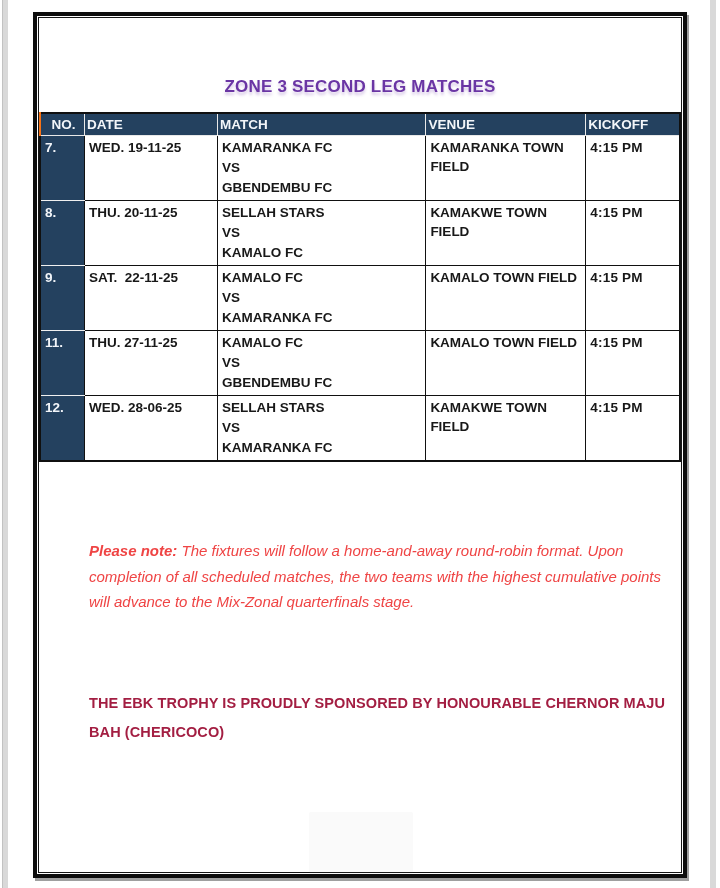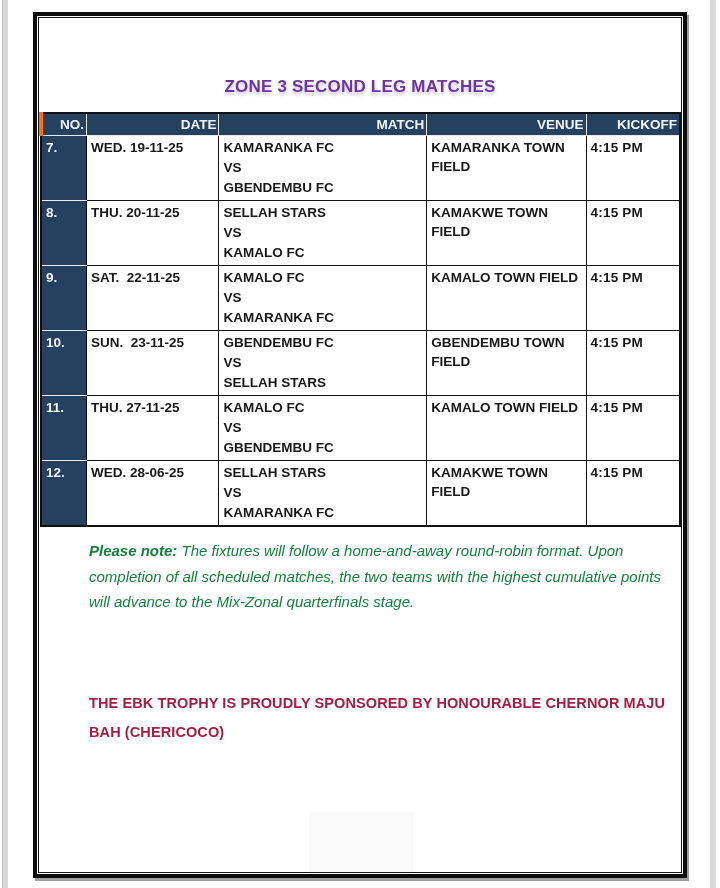--- a/index.html
+++ b/index.html
@@ -29,45 +29,45 @@
     margin-top:9px;
   }
   table.fixtures{
     position:absolute;top:94px;left:0;width:100%;
     border-collapse:collapse;table-layout:fixed;
     border:2px solid #101010;
   }
   th,td{font-size:13.5px;font-weight:700;overflow:hidden;}
   th{
     background:var(--navy,#24415f);color:#f2f5f9;
-    height:19px;padding:1px 2px;text-align:right;
+    height:19px;padding:1px 2px;text-align:left;
     border:1px solid #e8e8e8;border-top:1px solid #101010;
   }
-  th.col-no{text-align:right;padding-left:4px;border-left:4px solid #f97316;}
+  th.col-no{text-align:center;padding-left:4px;border-left:2px solid #f97316;}
   th.col-kickoff{border-right:1px solid #8b5cf6;}
   td{
     border:1px solid #111;vertical-align:top;height:60px;
     padding:2px 4px;color:#181818;text-align:left;line-height:19px;
   }
   td.no-cell{
     background:var(--navy,#24415f);color:#f2f5f9;text-align:left;
     padding-left:4px;border-bottom:1px solid #f0f0f0;border-left:1px solid #101010;
   }
   td.date-cell{white-space:pre-wrap;}
   td.kickoff-cell{letter-spacing:.2px;}
   td .match-line{line-height:20px;}
   
   th:nth-child(1),td:nth-child(1){width:6.1%;}
   th:nth-child(2),td:nth-child(2){width:20.9%;}
   th:nth-child(3),td:nth-child(3){width:33.2%;}
   th:nth-child(4),td:nth-child(4){width:25.3%;}
   th:nth-child(5),td:nth-child(5){width:14.5%;}
   .note-block{
     position:absolute;top:505px;left:50px;width:572px;
-    font-size:15px;font-style:italic;color:#15803d;line-height:25.5px;
+    font-size:15px;font-style:italic;color:#ef4444;line-height:25.5px;
   }
   .note-label{font-weight:700;}
   .sponsor-block{
     position:absolute;top:656px;left:50px;width:585px;
     font-size:14.5px;font-weight:700;line-height:29px;
     color:var(--red,#a31e42);letter-spacing:.1px;
   }
   .faint-overlay{
     position:absolute;left:270px;top:794px;width:104px;height:62px;
     background:rgba(150,150,150,0.05);border-radius:2px;
@@ -122,31 +122,20 @@
     <td class="date-cell">SAT.  22-11-25</td>
     <td class="match-cell">
       <div class="match-line">KAMALO FC</div>
       <div class="match-line">VS</div>
       <div class="match-line">KAMARANKA FC</div>
     </td>
     <td class="venue-cell">KAMALO TOWN FIELD</td>
     <td class="kickoff-cell">4:15 PM</td>
   </tr>
           <tr>
-    <td class="no-cell">10.</td>
-    <td class="date-cell">SUN.  23-11-25</td>
-    <td class="match-cell">
-      <div class="match-line">GBENDEMBU FC</div>
-      <div class="match-line">VS</div>
-      <div class="match-line">SELLAH STARS</div>
-    </td>
-    <td class="venue-cell">GBENDEMBU TOWN FIELD</td>
-    <td class="kickoff-cell">4:15 PM</td>
-  </tr>
-          <tr>
     <td class="no-cell">11.</td>
     <td class="date-cell">THU. 27-11-25</td>
     <td class="match-cell">
       <div class="match-line">KAMALO FC</div>
       <div class="match-line">VS</div>
       <div class="match-line">GBENDEMBU FC</div>
     </td>
     <td class="venue-cell">KAMALO TOWN FIELD</td>
     <td class="kickoff-cell">4:15 PM</td>
   </tr>

